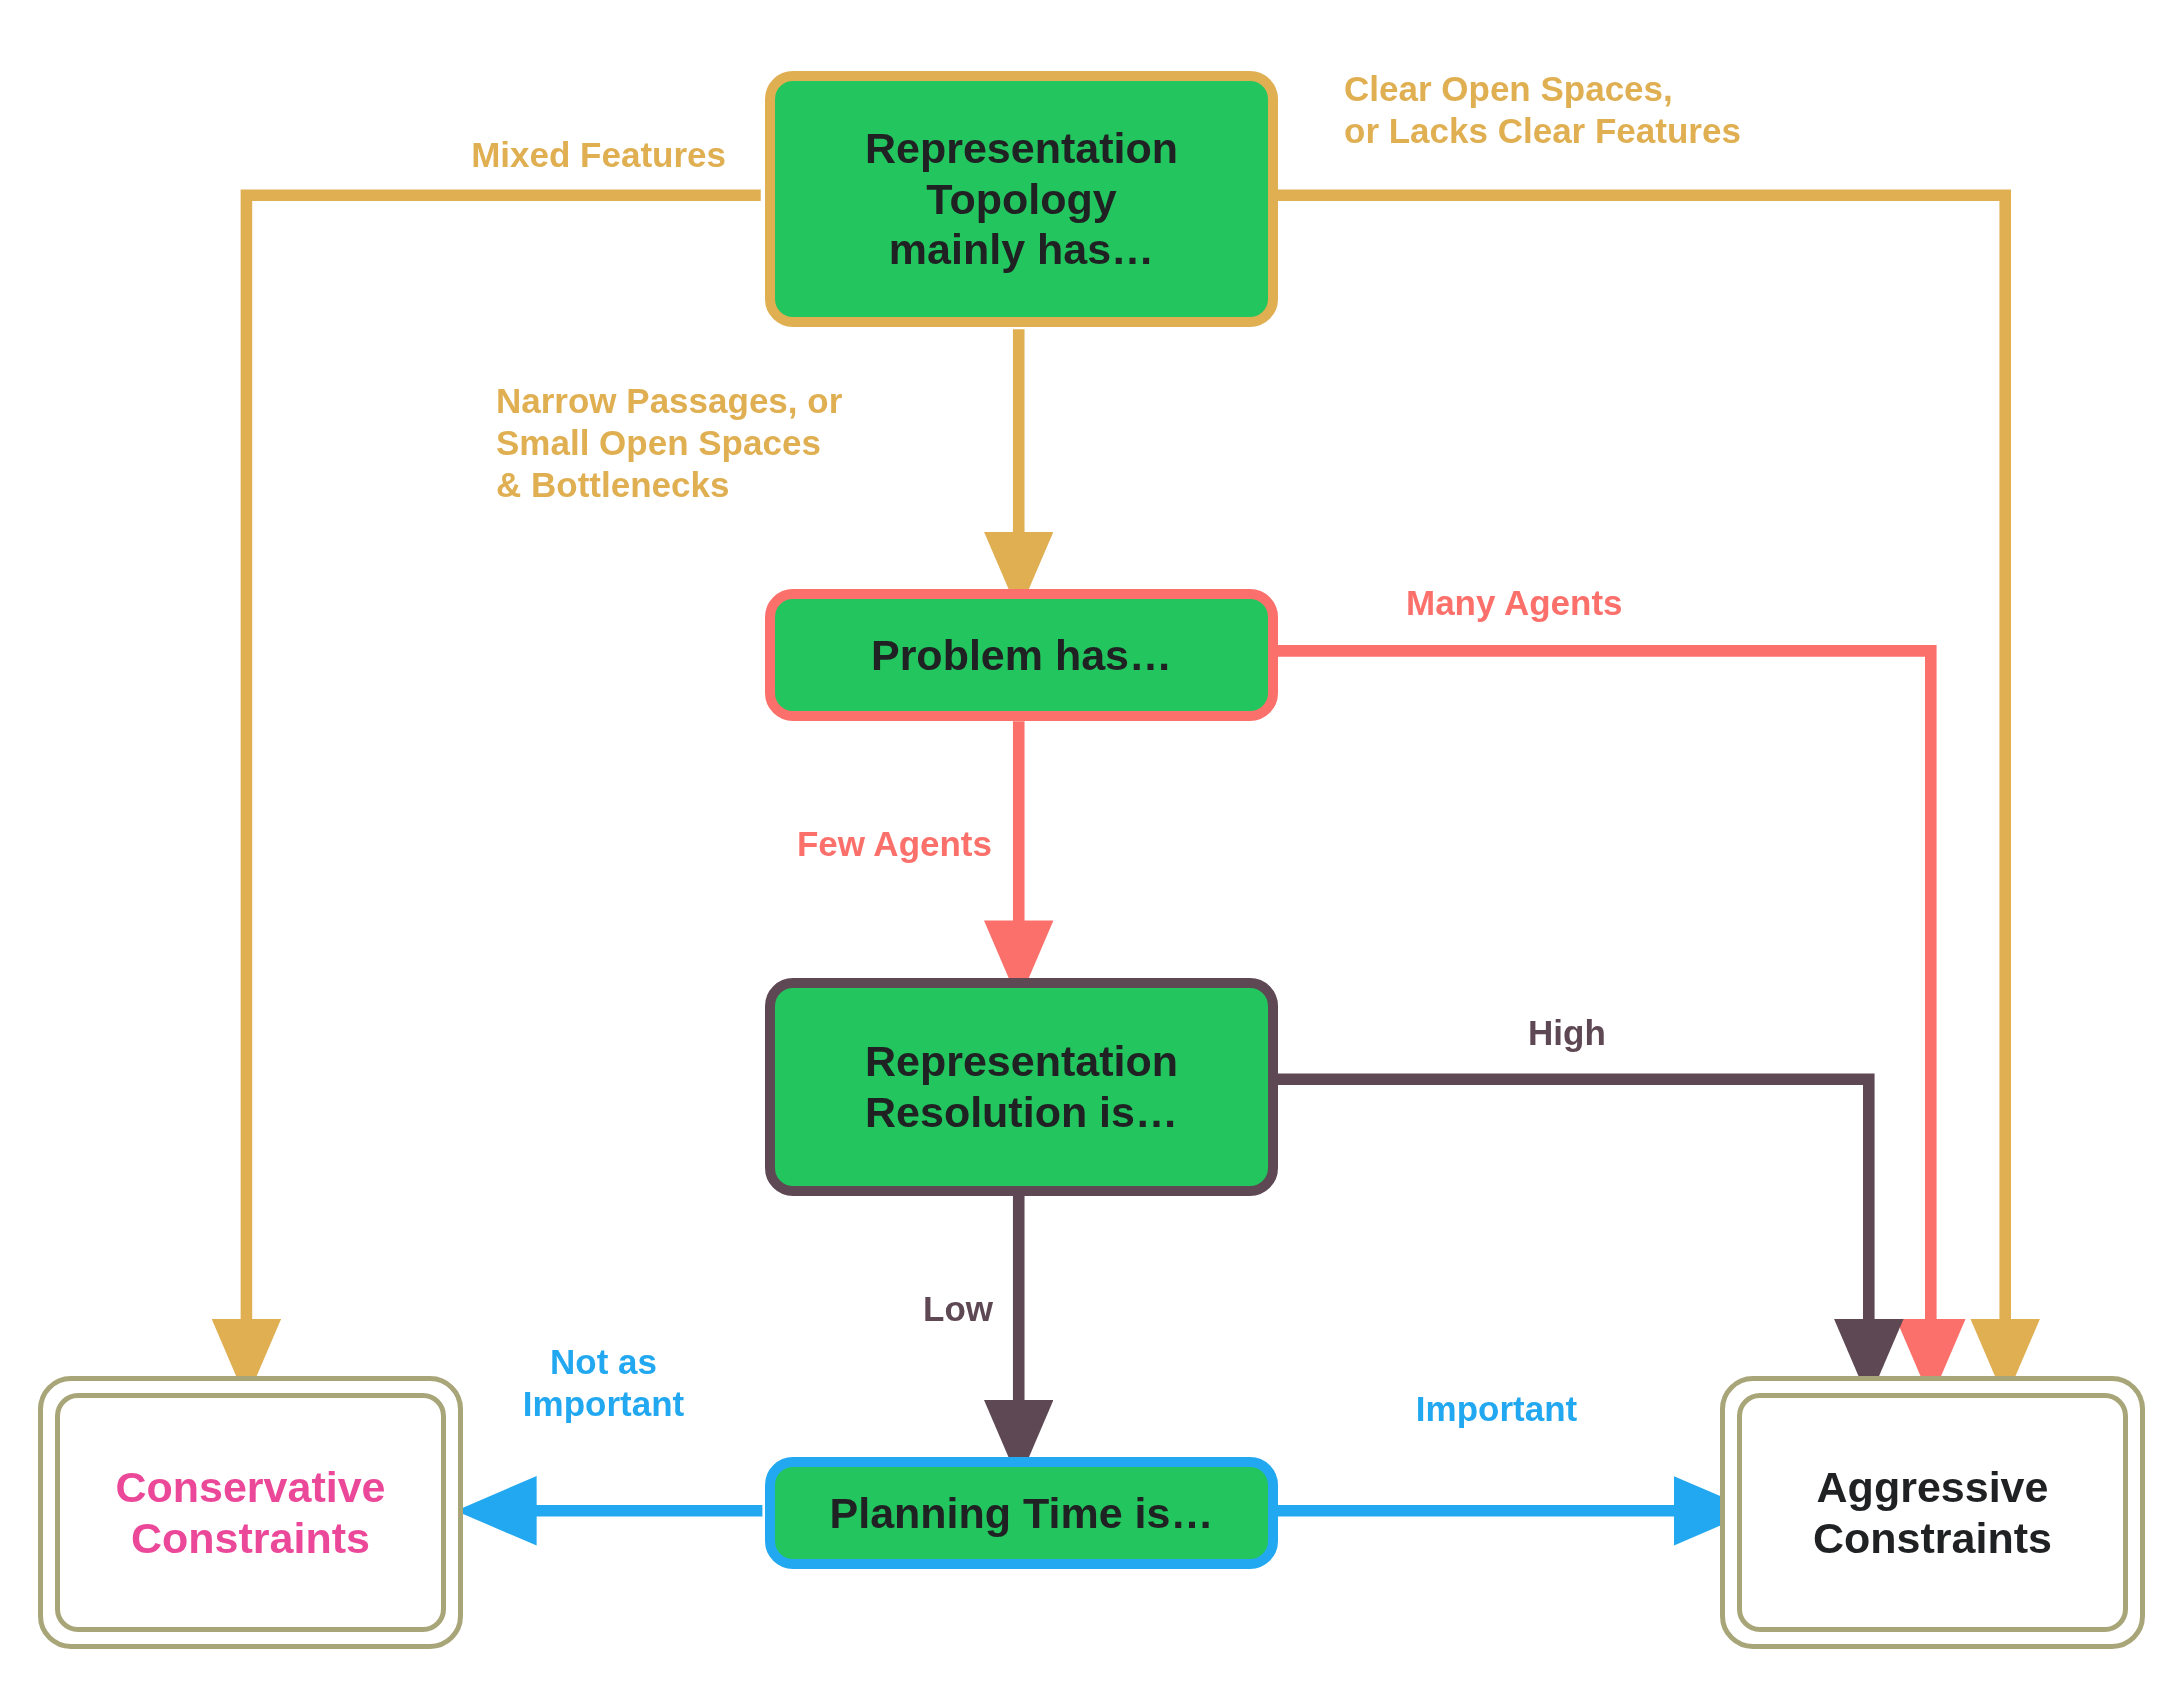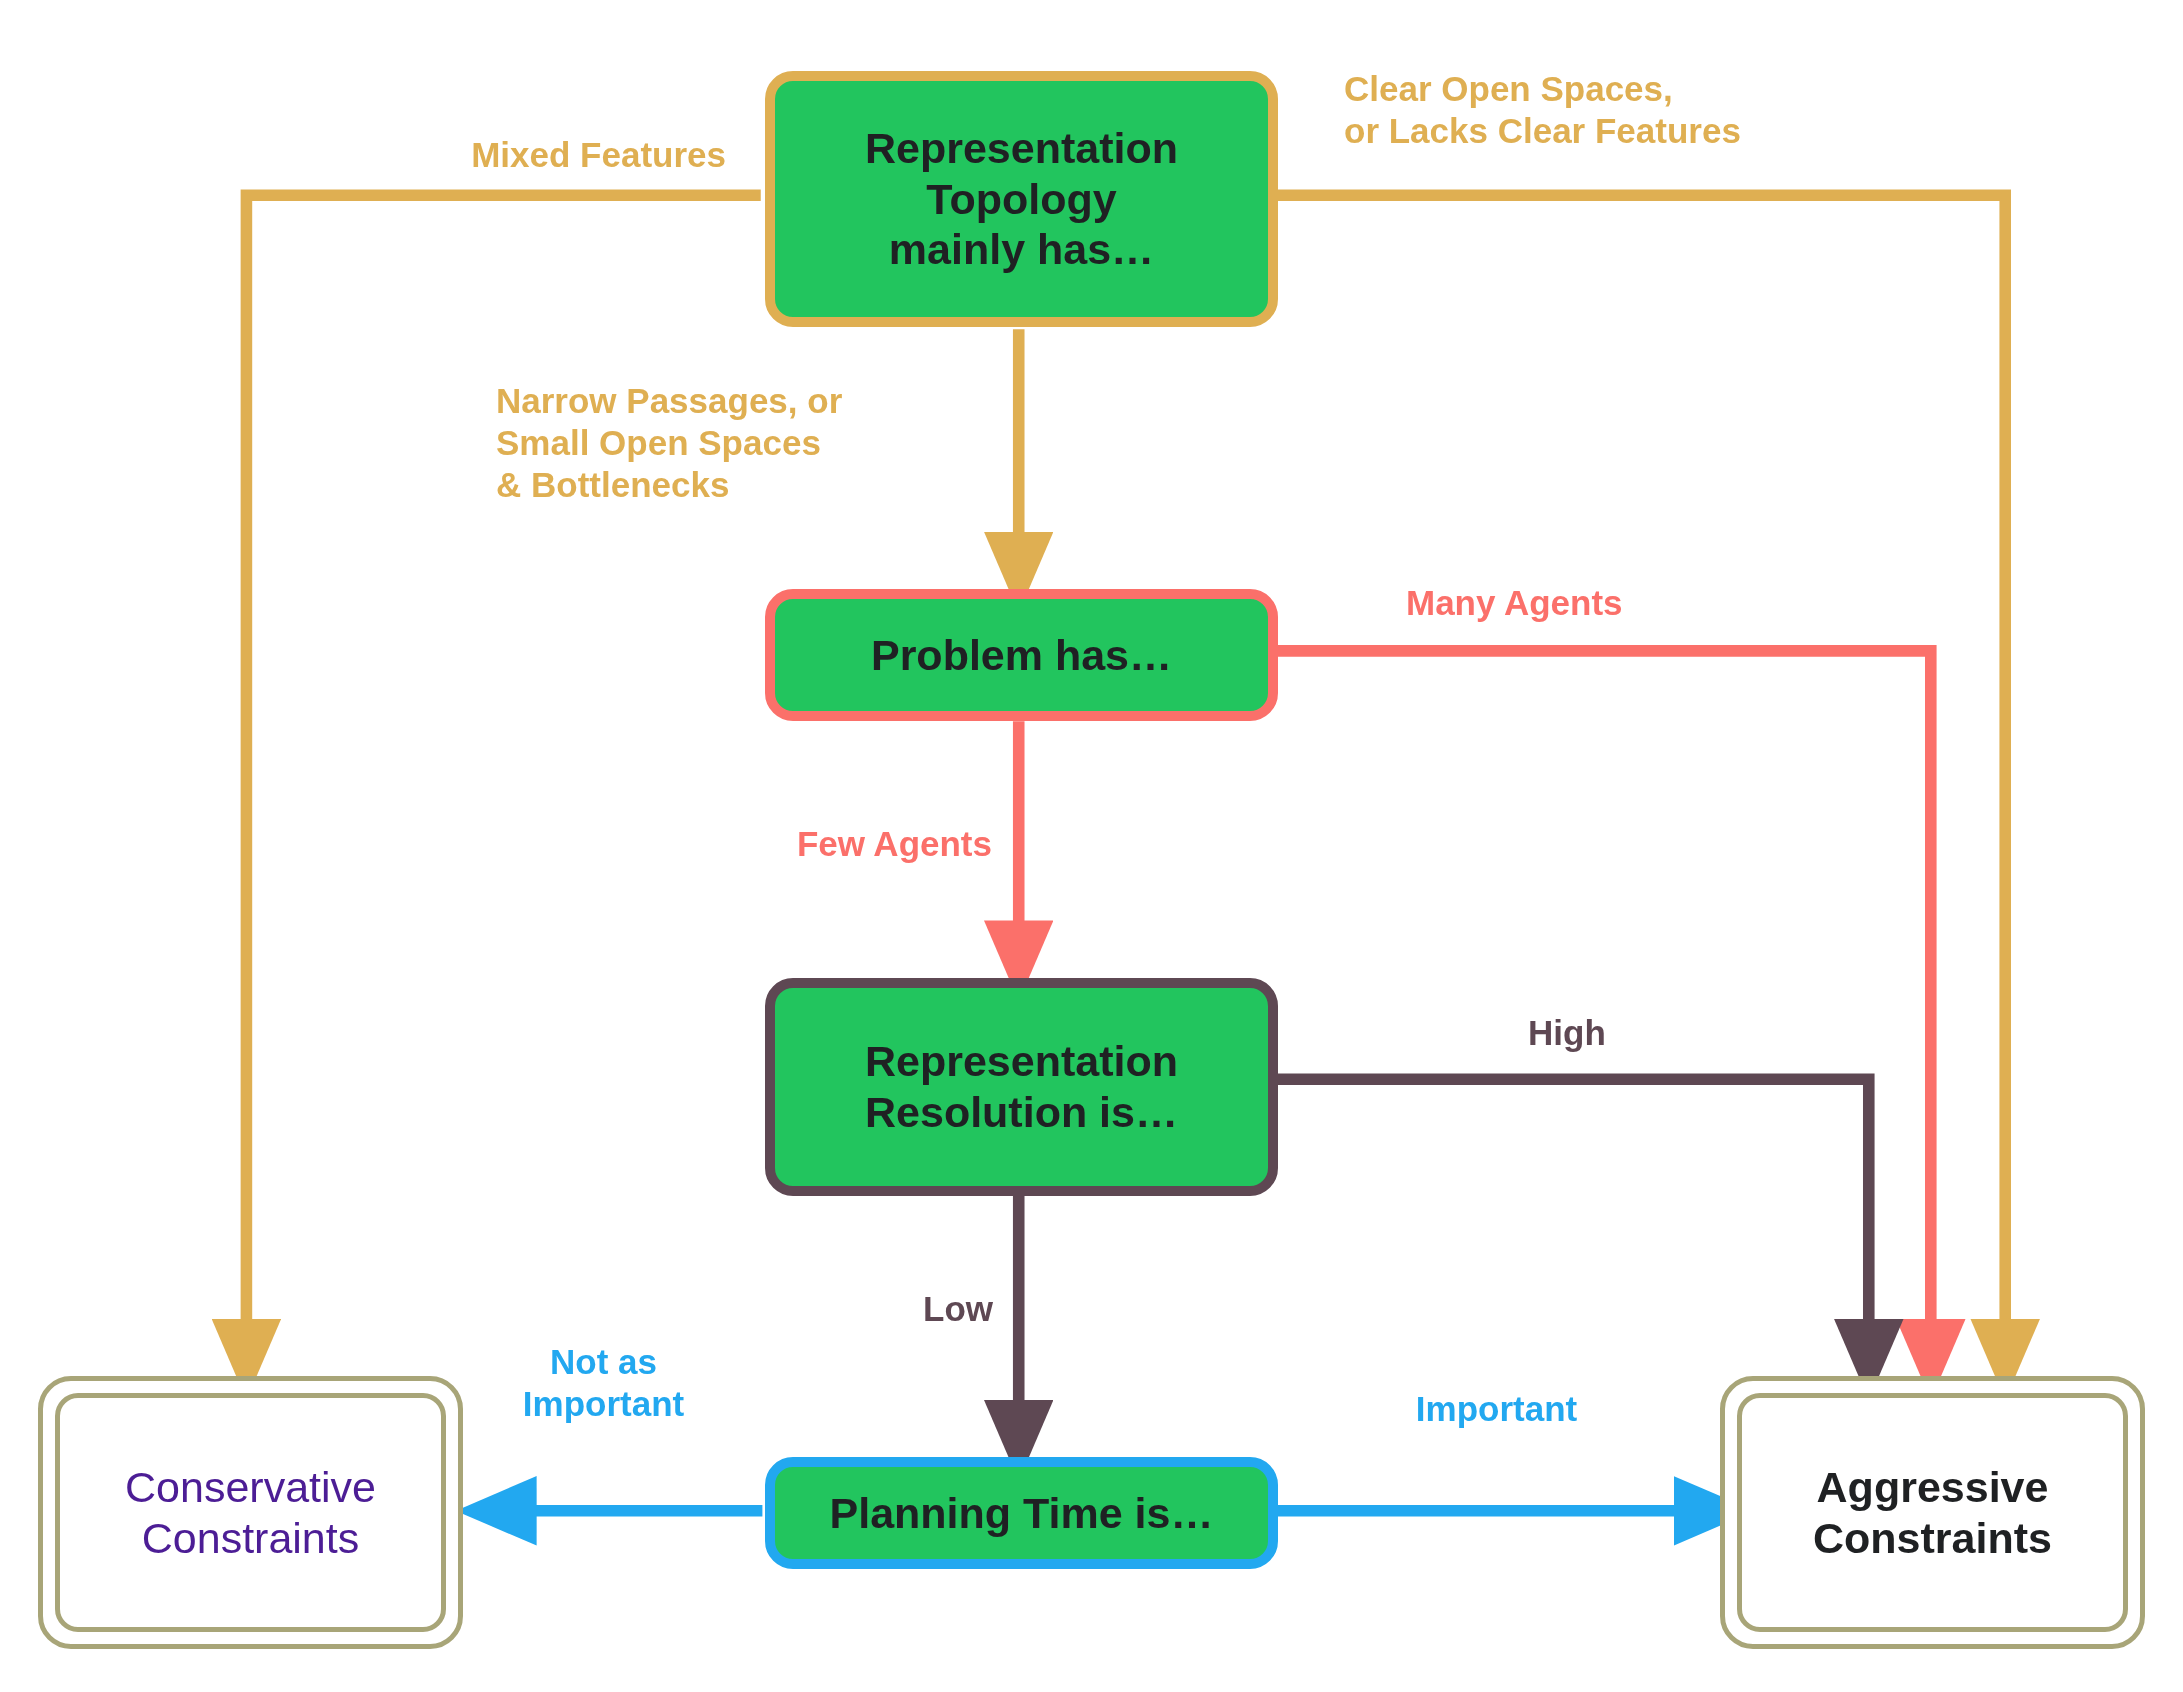--- a/index.html
+++ b/index.html
@@ -73,21 +73,21 @@
       <span>Resolution is…</span>
     </span>
   </div>
 
   <div class="node decision" style="left:765px;top:1457px;width:513px;height:112px;border-width:10.8px;border-color:#22a8f0;font-size:43px;">
     <span class="lbl">Planning Time is…</span>
   </div>
 
   <div class="node terminal" style="left:38px;top:1376px;width:425px;height:273px;border:5.8px solid #a8a578;">
     <div class="inner">
-      <span class="lbl" style="font-size:43px;font-weight:normal;color:#4c1d95;">
+      <span class="lbl" style="font-size:43px;font-weight:bold;color:#ec4899;">
         <span>Conservative</span><br>
         <span>Constraints</span>
       </span>
     </div>
   </div>
 
   <div class="node terminal" style="left:1720px;top:1376px;width:425px;height:273px;border:5.8px solid #a8a578;">
     <div class="inner">
       <span class="lbl" style="font-size:43px;font-weight:bold;color:#1f2123;">
         <span>Aggressive</span><br>

